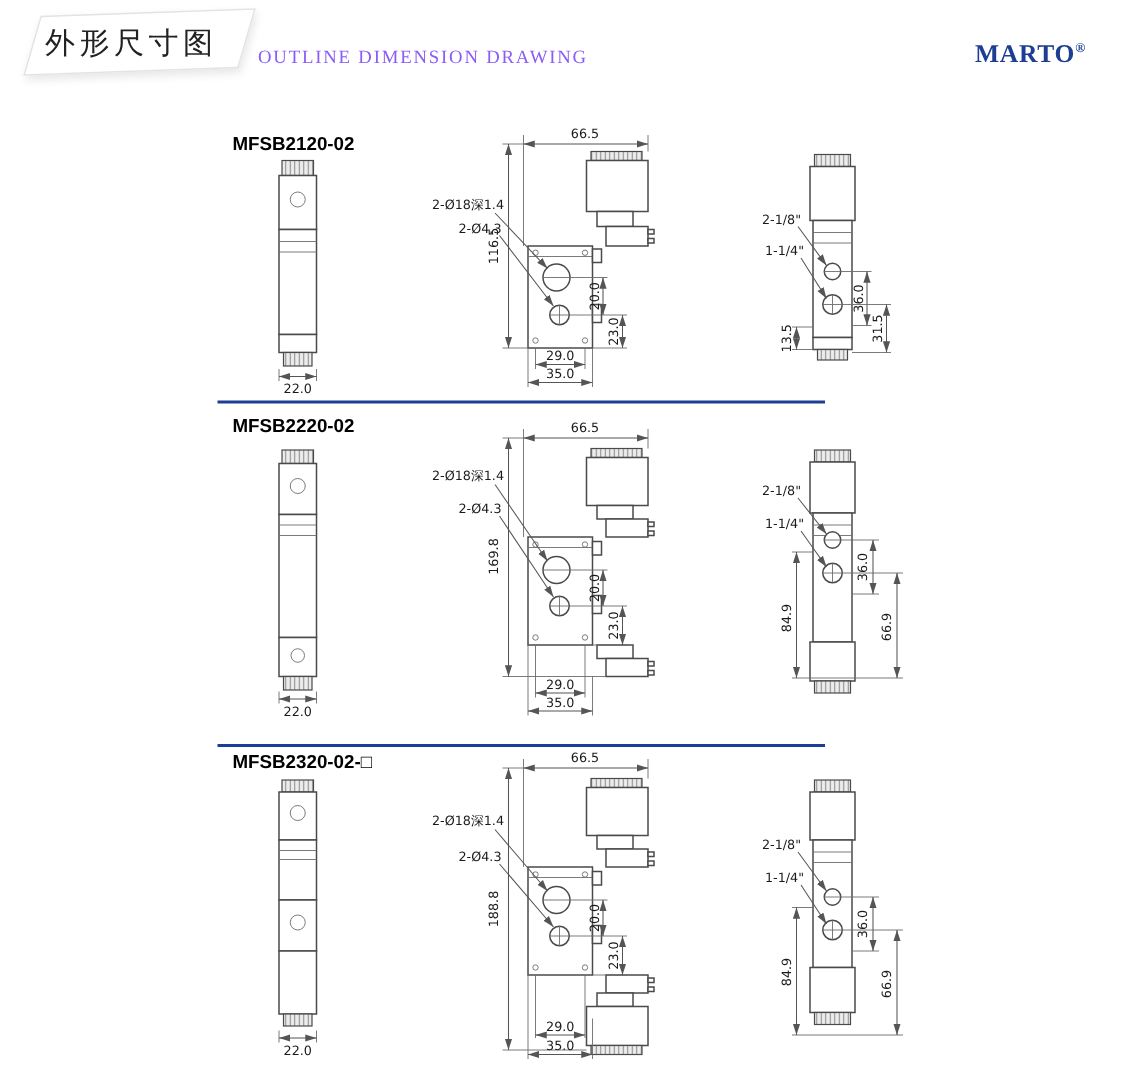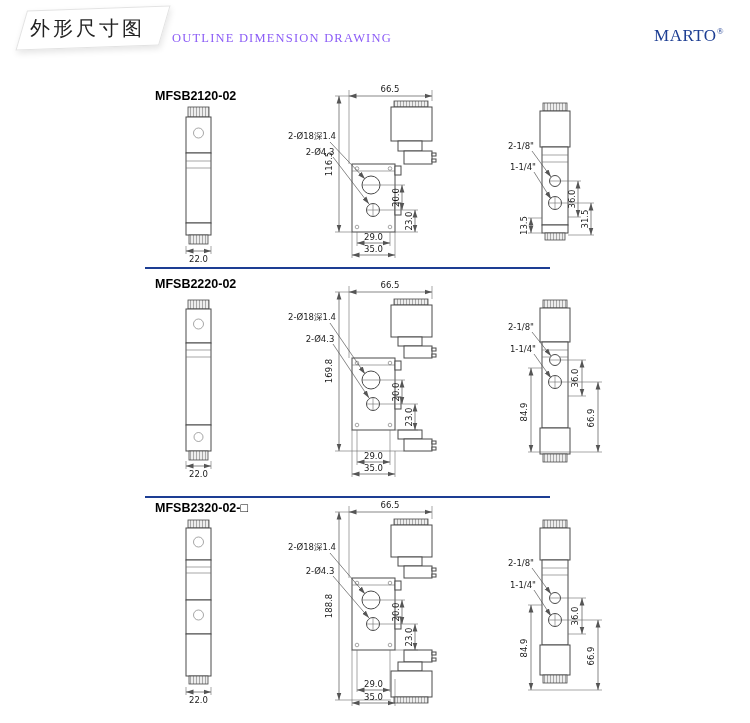--- a/index.html
+++ b/index.html
@@ -9,21 +9,21 @@
   header{position:absolute;left:0;top:0;width:750px;height:62px;}
   .title-wrap{position:absolute;left:18px;top:5px;width:150px;height:44px;}
   .title-deco{position:absolute;left:4px;top:3px;width:140px;height:38px;background:#fff;
               border:1px solid #e3e3e3;box-shadow:2px 3px 6px rgba(0,0,0,.10);
               transform:skewX(-18deg) rotate(-2deg);}
   h1.cn{position:relative;margin:0;padding:10px 0 0 12px;font-size:20px;font-weight:500;
         color:#222;letter-spacing:3px;z-index:1;}
   .subtitle{position:absolute;left:172px;top:31px;font-family:"Liberation Serif",serif;
             font-size:12.5px;color:#8b5cf6;letter-spacing:1.2px;}
   .brand{position:absolute;right:26px;top:26px;font-family:"Liberation Serif",serif;
-         font-weight:normal;font-size:17px;color:#1d3e93;letter-spacing:.5px;}
+         font-weight:bold;font-size:17px;color:#1d3e93;letter-spacing:.5px;}
   .brand sup{font-size:9px;}
   
   svg .ol{fill:#fff;stroke:#4a4a4a;stroke-width:1;}
   svg .olk{fill:url(#kn);stroke:#4a4a4a;stroke-width:.8;}
   svg .tn{fill:none;stroke:#6c6c6c;stroke-width:.6;}
   svg .dm{fill:none;stroke:#555;stroke-width:.7;}
   svg .ld{fill:none;stroke:#555;stroke-width:.7;}
   svg text.d{font:8.5px "DejaVu Sans",sans-serif;fill:#1a1a1a;}
   svg text.model{font:bold 12.5px "Liberation Sans",sans-serif;fill:#000;}
   svg .div{stroke:#1d3e93;stroke-width:2;}

